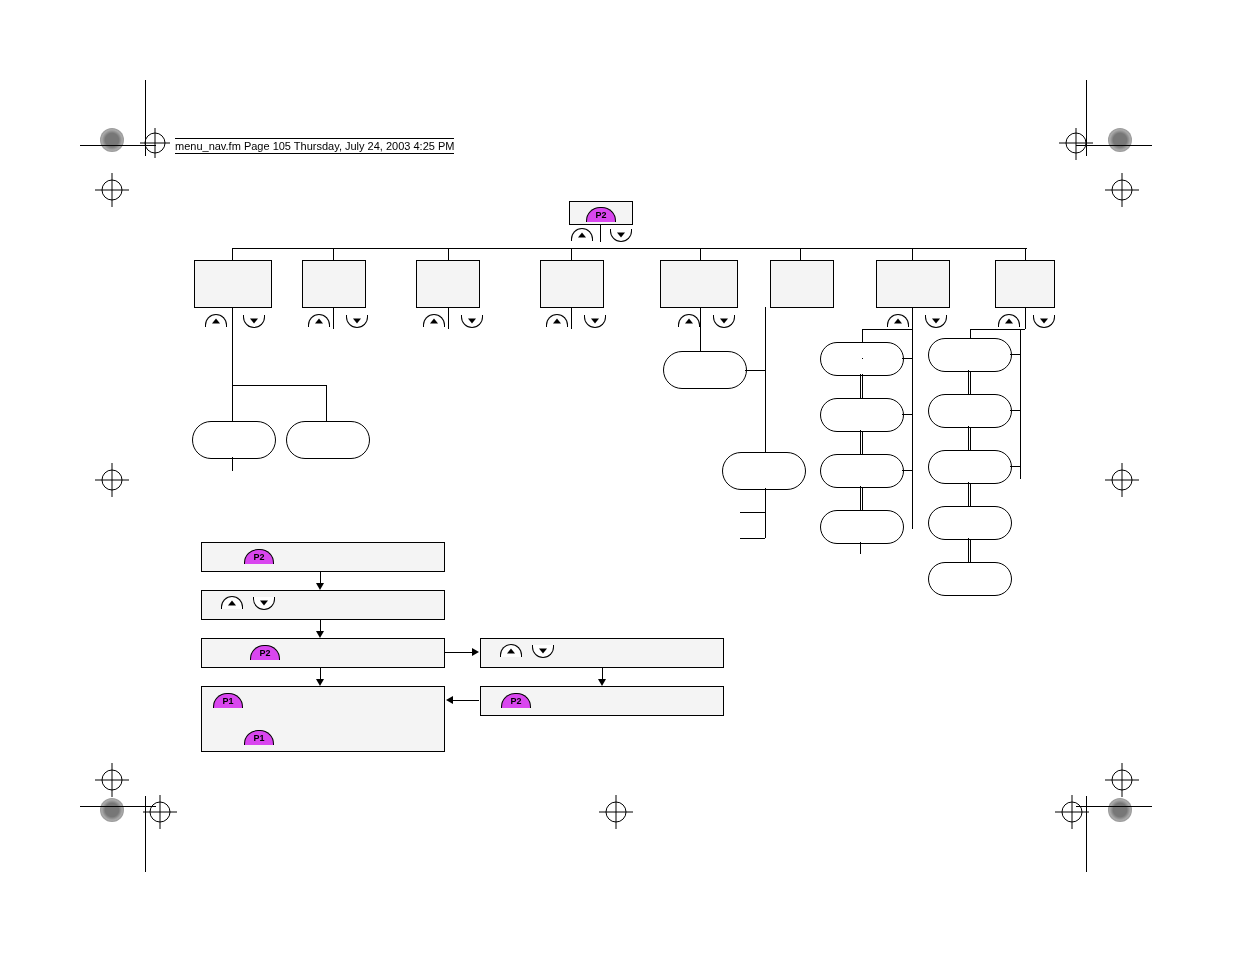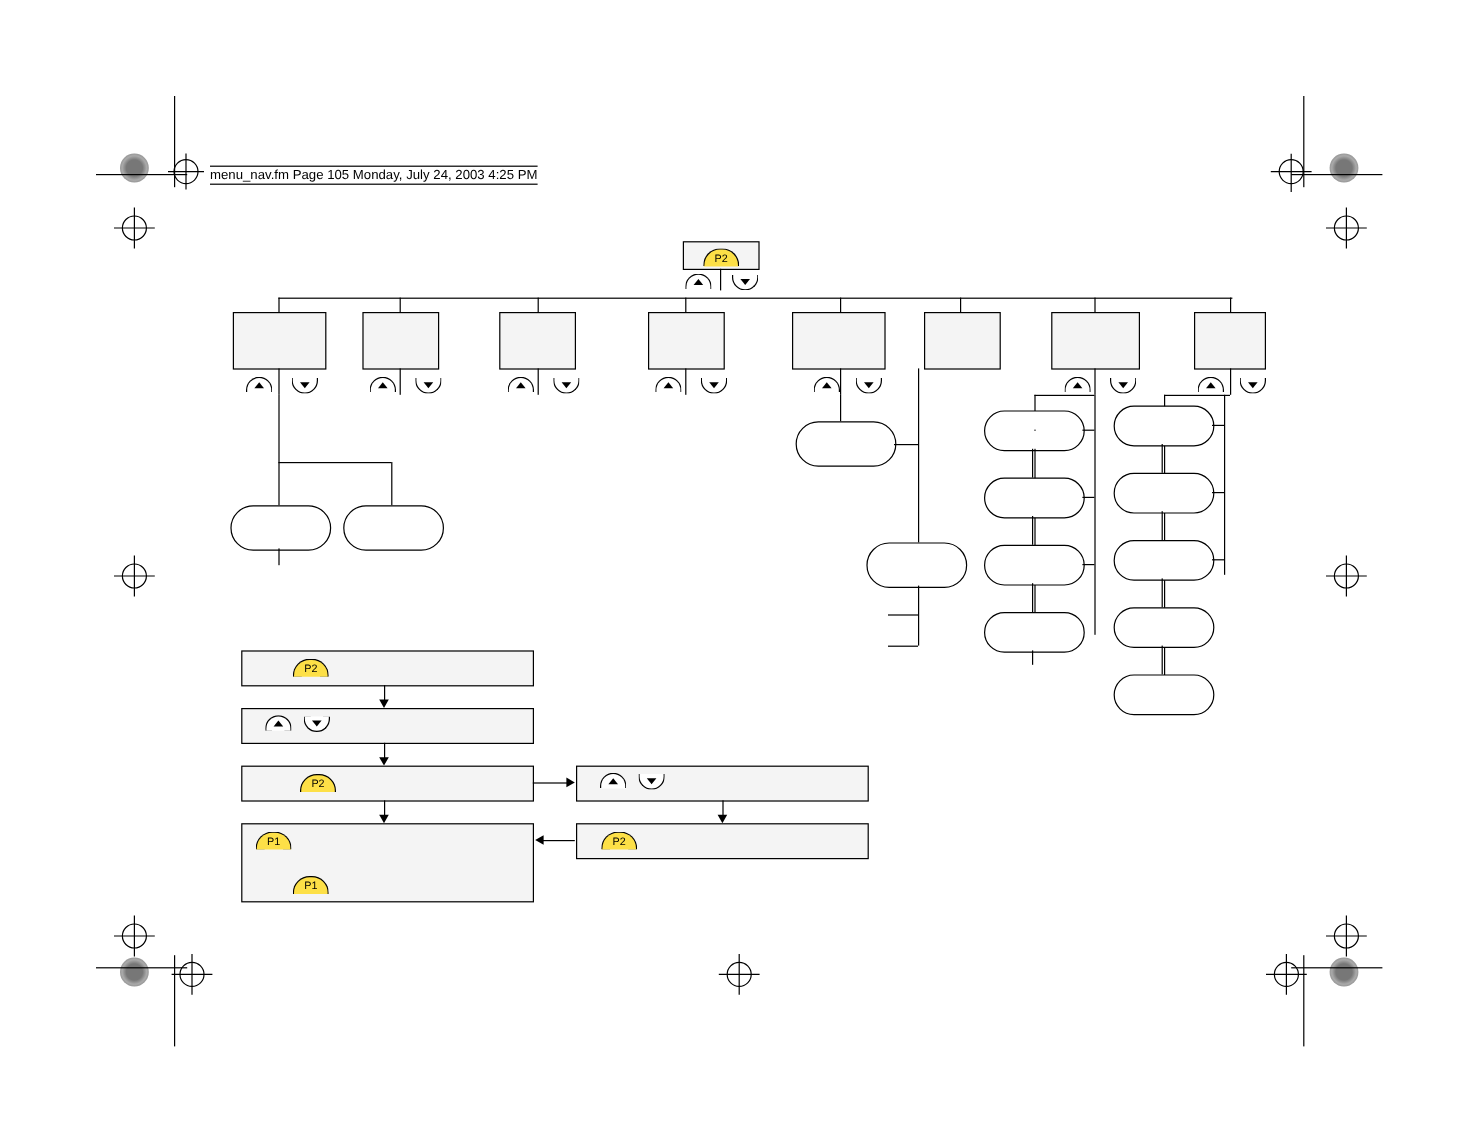--- a/index.html
+++ b/index.html
@@ -2,39 +2,39 @@
 <html><head>
 <meta charset="utf-8">
 <style>
   html,body{margin:0;padding:0;background:#fff;font-family:Arial,Helvetica,sans-serif;color:#000;}
   .page{position:relative;width:1235px;height:954px;}
   .header{position:absolute;left:175px;top:138px;font-size:11px;border-top:1px solid #000;border-bottom:1px solid #000;padding:1px 0;}
   .reg-dot{position:absolute;width:24px;height:24px;border-radius:50%;background:radial-gradient(circle,#777 0 40%,#aaa 60%,#777 90%);}
   
   .dbox{position:absolute;border:1px solid #000;background:#f4f4f4;}
   .pill{position:absolute;border:1px solid #000;border-radius:20px;background:#fff;}
-  .pbtn{position:absolute;width:28px;height:14px;border:1px solid #000;border-radius:14px 14px 0 0;border-bottom:none;background:#fde047;font-size:9px;font-weight:normal;text-align:center;line-height:14px;}
+  .pbtn{position:absolute;width:28px;height:14px;border:1px solid #000;border-radius:14px 14px 0 0;border-bottom:none;background:#d946ef;font-size:9px;font-weight:bold;text-align:center;line-height:14px;}
   .nav-up,.nav-dn{position:absolute;width:20px;height:12px;border:1px solid #000;background:#fff;}
   .nav-up{border-radius:12px 12px 0 0;border-bottom:none;}
   .nav-dn{border-radius:0 0 12px 12px;border-top:none;}
   .nav-up::after,.nav-dn::after{content:"";position:absolute;left:50%;top:50%;transform:translate(-50%,-50%);border-left:4px solid transparent;border-right:4px solid transparent;}
   .nav-up::after{border-bottom:5px solid #000;}
   .nav-dn::after{border-top:5px solid #000;}
   .line{position:absolute;background:#000;}
   .hline{height:1px;}
   .vline{width:1px;}
   .arrow-down{position:absolute;width:0;height:0;border-left:4px solid transparent;border-right:4px solid transparent;border-top:7px solid #000;}
   .arrow-right{position:absolute;width:0;height:0;border-top:4px solid transparent;border-bottom:4px solid transparent;border-left:7px solid #000;}
   .arrow-left{position:absolute;width:0;height:0;border-top:4px solid transparent;border-bottom:4px solid transparent;border-right:7px solid #000;}
 </style>
 </head>
 <body>
 <div class="page">
 
-<div class="header">menu_nav.fm  Page 105  Monday, July 24, 2003  4:25 PM</div>
+<div class="header">menu_nav.fm  Page 105  Thursday, July 24, 2003  4:25 PM</div>
 
 <div class="reg-dot" style="left:100px;top:128px;"></div>
 <div class="line vline" style="left:145px;top:80px;height:76px;"></div>
 <div class="line hline" style="left:80px;top:145px;width:76px;"></div>
 <svg style="position:absolute;left:138px;top:96px" width="95" height="95">
       <circle cx="17" cy="47" r="10" fill="none" stroke="#000"></circle>
       <line x1="2" y1="47" x2="32" y2="47" stroke="#000"></line>
       <line x1="17" y1="32" x2="17" y2="62" stroke="#000"></line>
     </svg>
 

